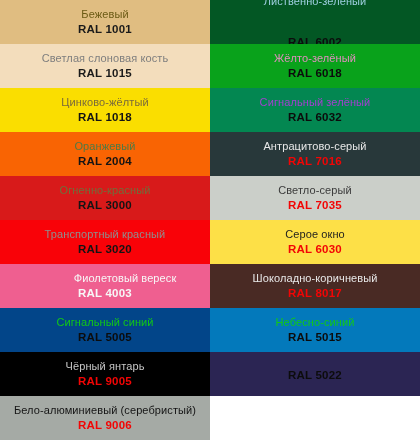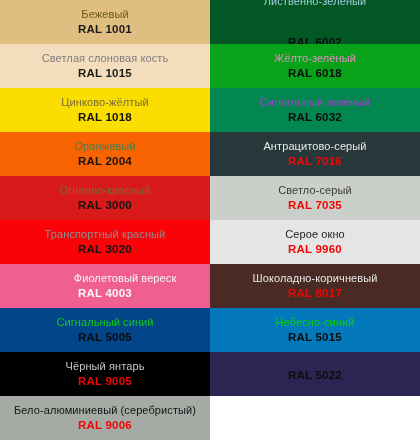--- a/index.html
+++ b/index.html
@@ -89,23 +89,23 @@
       <div class="swatch-code" style="color: rgb(20, 20, 20);">RAL 3000</div>
     </div>
     <div class="swatch" style="background-color: rgb(203, 207, 201);">
       <div class="swatch-name" style="color: rgb(59, 59, 59);">Светло-серый</div>
       <div class="swatch-code" style="color: rgb(242, 5, 5);">RAL 7035</div>
     </div>
     <div class="swatch" style="background-color: rgb(249, 2, 8);">
       <div class="swatch-name" style="color: rgb(143, 143, 143);">Транспортный красный</div>
       <div class="swatch-code" style="color: rgb(20, 20, 20);">RAL 3020</div>
     </div>
-    <div class="swatch" style="background-color: #e5e5e5;">
+    <div class="swatch" style="background-color: #fde047;">
       <div class="swatch-name" style="color: rgb(30, 30, 30);">Серое окно</div>
-      <div class="swatch-code" style="color: rgb(242, 5, 5);">RAL 9960</div>
+      <div class="swatch-code" style="color: rgb(242, 5, 5);">RAL 6030</div>
     </div>
     <div class="swatch" style="background-color: rgb(239, 95, 144);">
       <div class="swatch-name" style="color: rgb(247, 247, 247); margin-left: 40px;">Фиолетовый вереск</div>
       <div class="swatch-code" style="color: rgb(247, 247, 247);">RAL 4003</div>
     </div>
     <div class="swatch" style="background-color: rgb(73, 42, 36);">
       <div class="swatch-name" style="color: rgb(232, 232, 232);">Шоколадно-коричневый</div>
       <div class="swatch-code" style="color: rgb(242, 5, 5);">RAL 8017</div>
     </div>
     <div class="swatch" style="background-color: rgb(2, 69, 137);">

